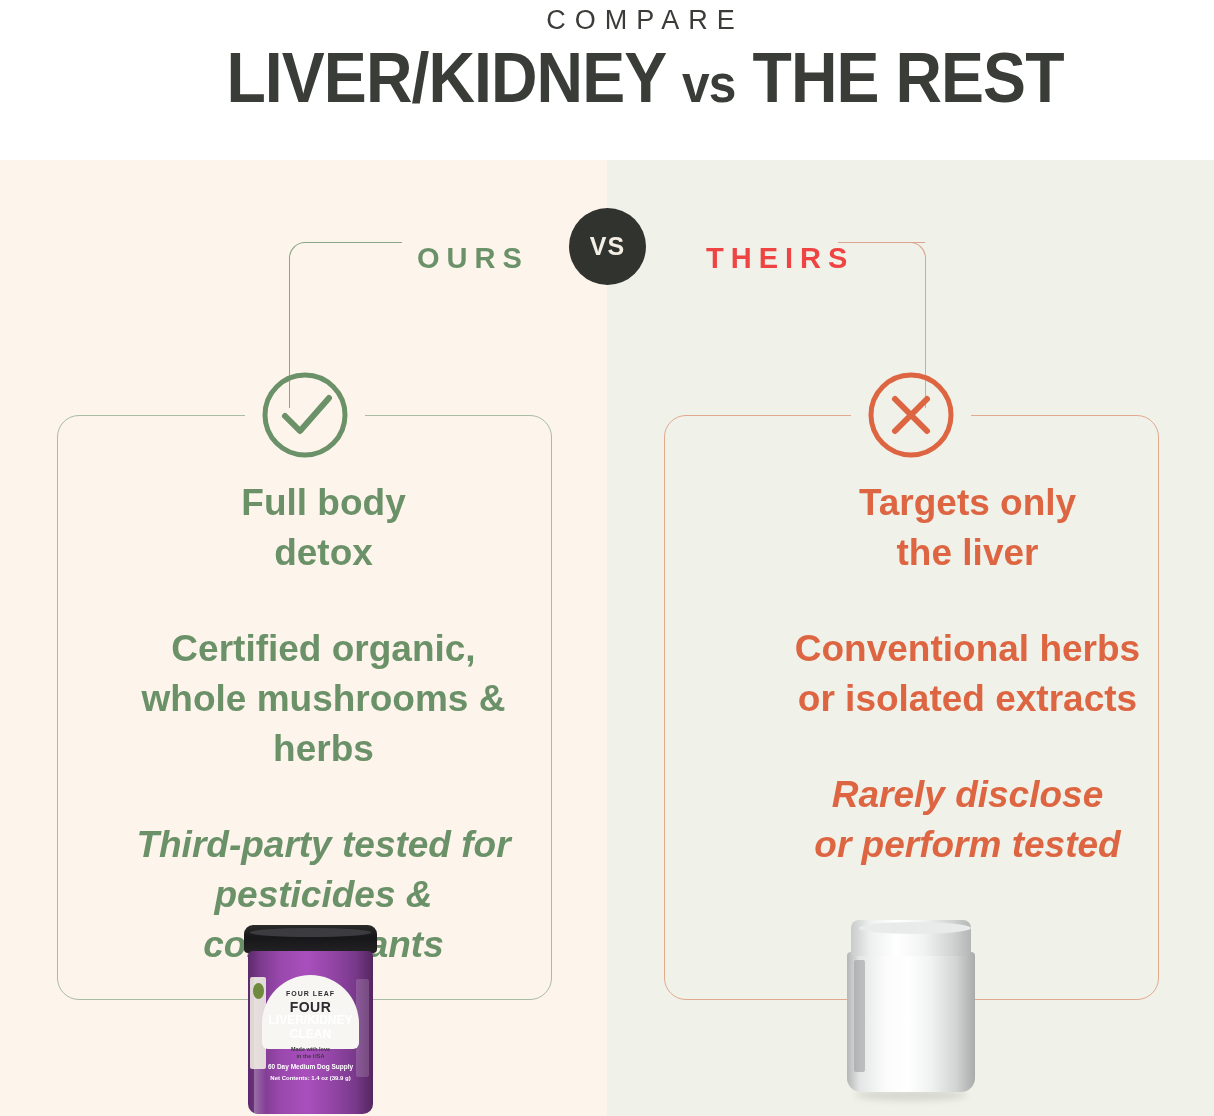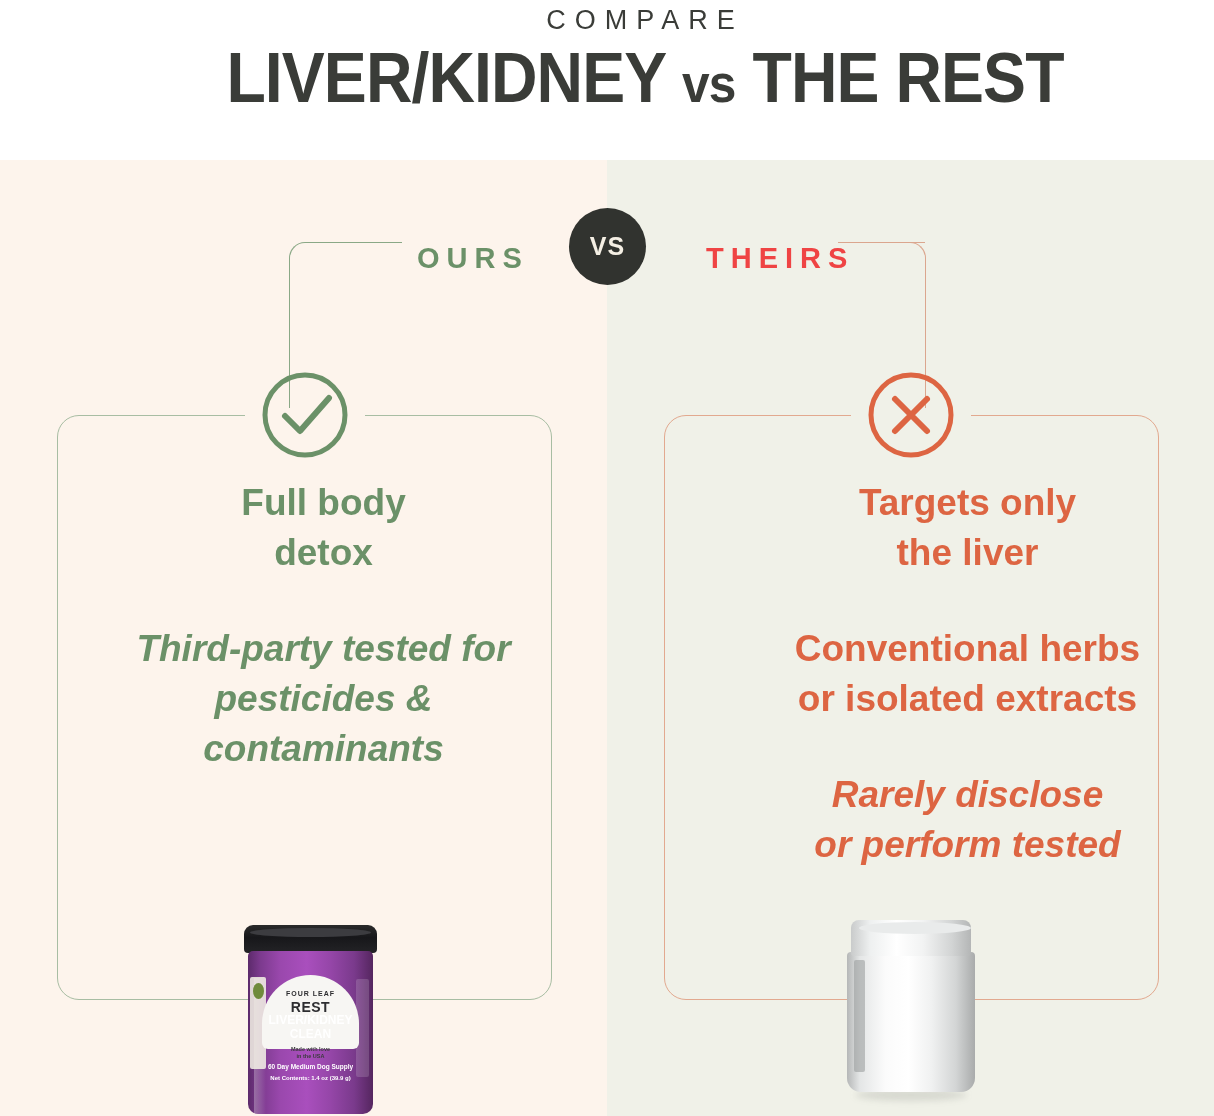--- a/index.html
+++ b/index.html
@@ -378,20 +378,22 @@
   <div class="status-icon icon-cross">
     <svg viewBox="0 0 94 94" width="94" height="94" aria-hidden="true">
       <circle cx="47" cy="47" r="40" fill="none" stroke="#dd6542" stroke-width="5"></circle>
       <path d="M31 31 L63 63 M63 31 L31 63" fill="none" stroke="#dd6542" stroke-width="6" stroke-linecap="round"></path>
     </svg>
   </div>
 
   <div class="features features-left">
     <div class="feature">Full body
 detox</div>
+    <div class="feature">Certified organic,
+whole mushrooms &amp; herbs</div>
     <div class="feature">Third-party tested for
 pesticides &amp; contaminants</div>
   </div>
 
   <div class="features features-right">
     <div class="feature">Targets only
 the liver</div>
     <div class="feature">Conventional herbs
 or isolated extracts</div>
     <div class="feature">Rarely disclose
@@ -403,21 +405,21 @@
       <div class="jar-lid-rim"></div>
     </div>
     <div class="jar-body">
       <div class="jar-gloss"></div>
       <div class="jar-side-badge">
         <div class="jar-side-seal"></div>
       </div>
       <div class="jar-right-strip"></div>
       <div class="jar-white-arc">
         <div class="jar-brand-top">FOUR LEAF</div>
-        <div class="jar-brand-main">REST</div>
+        <div class="jar-brand-main">FOUR</div>
       </div>
       <div class="jar-title">LIVER/KIDNEY
 CLEAN</div>
       <div class="jar-made">Made with love
 in the USA</div>
       <div class="jar-supply">60 Day Medium Dog Supply</div>
       <div class="jar-net">Net Contents: 1.4 oz (39.9 g)</div>
     </div>
   </div>
 

